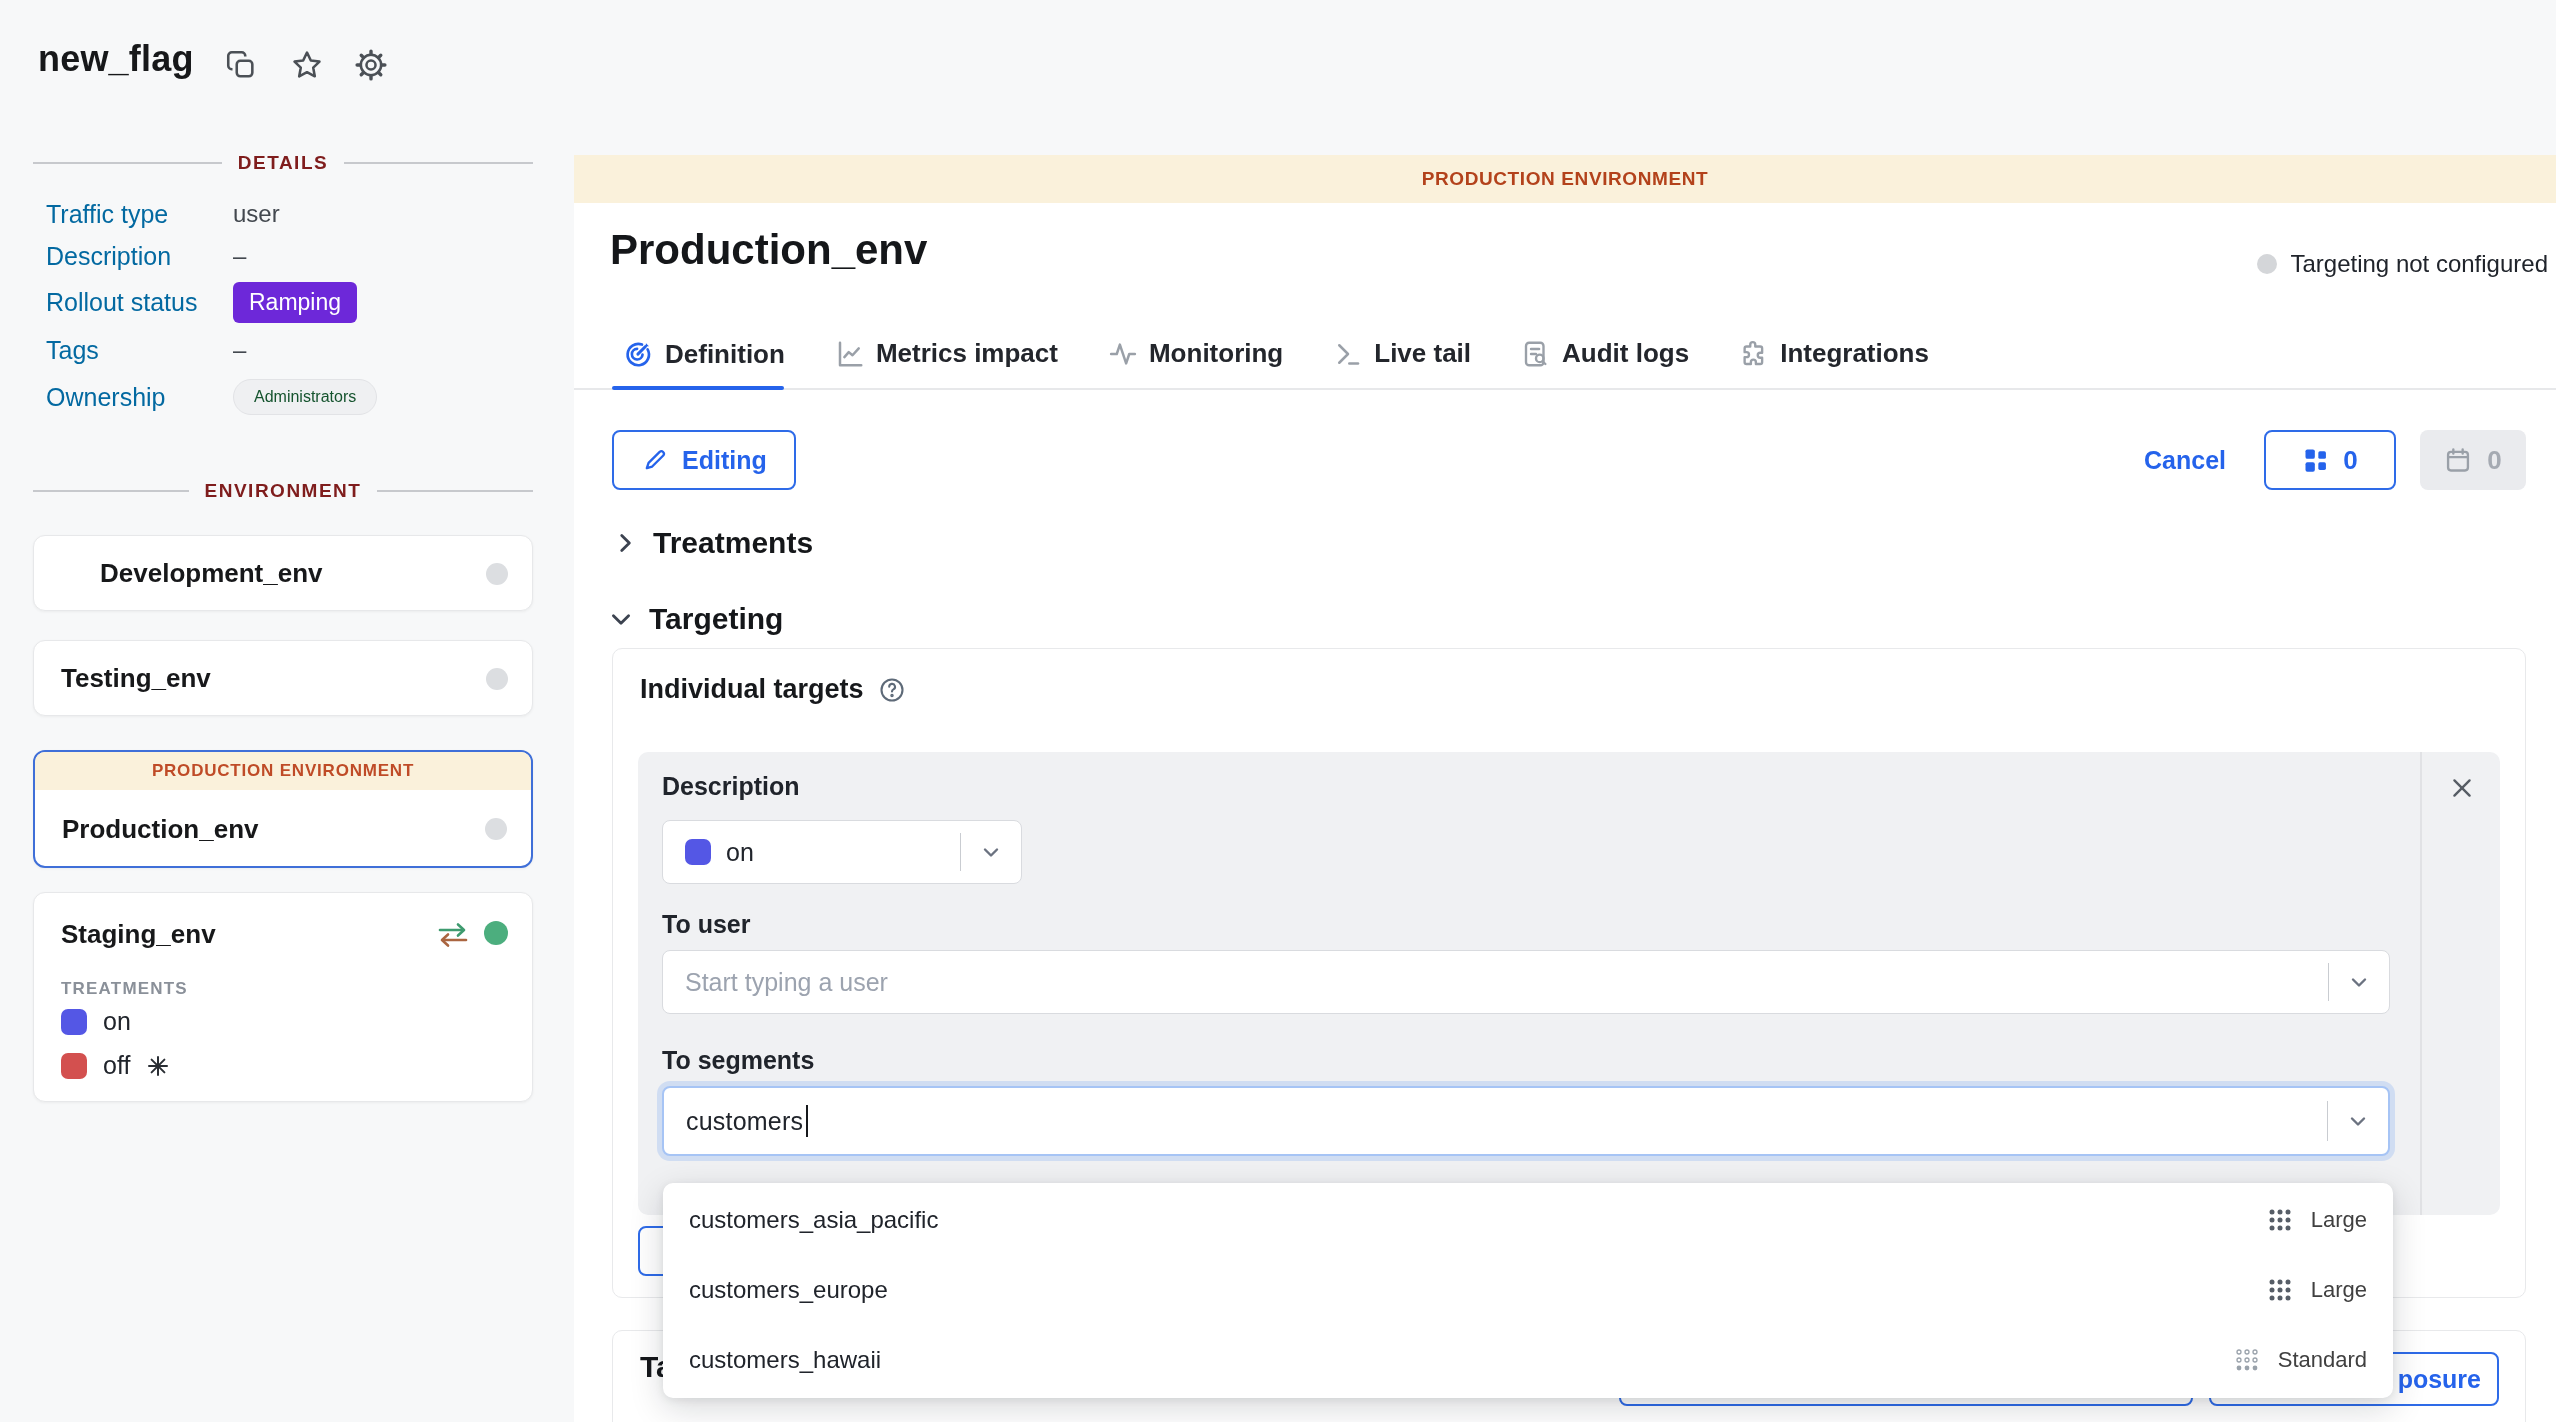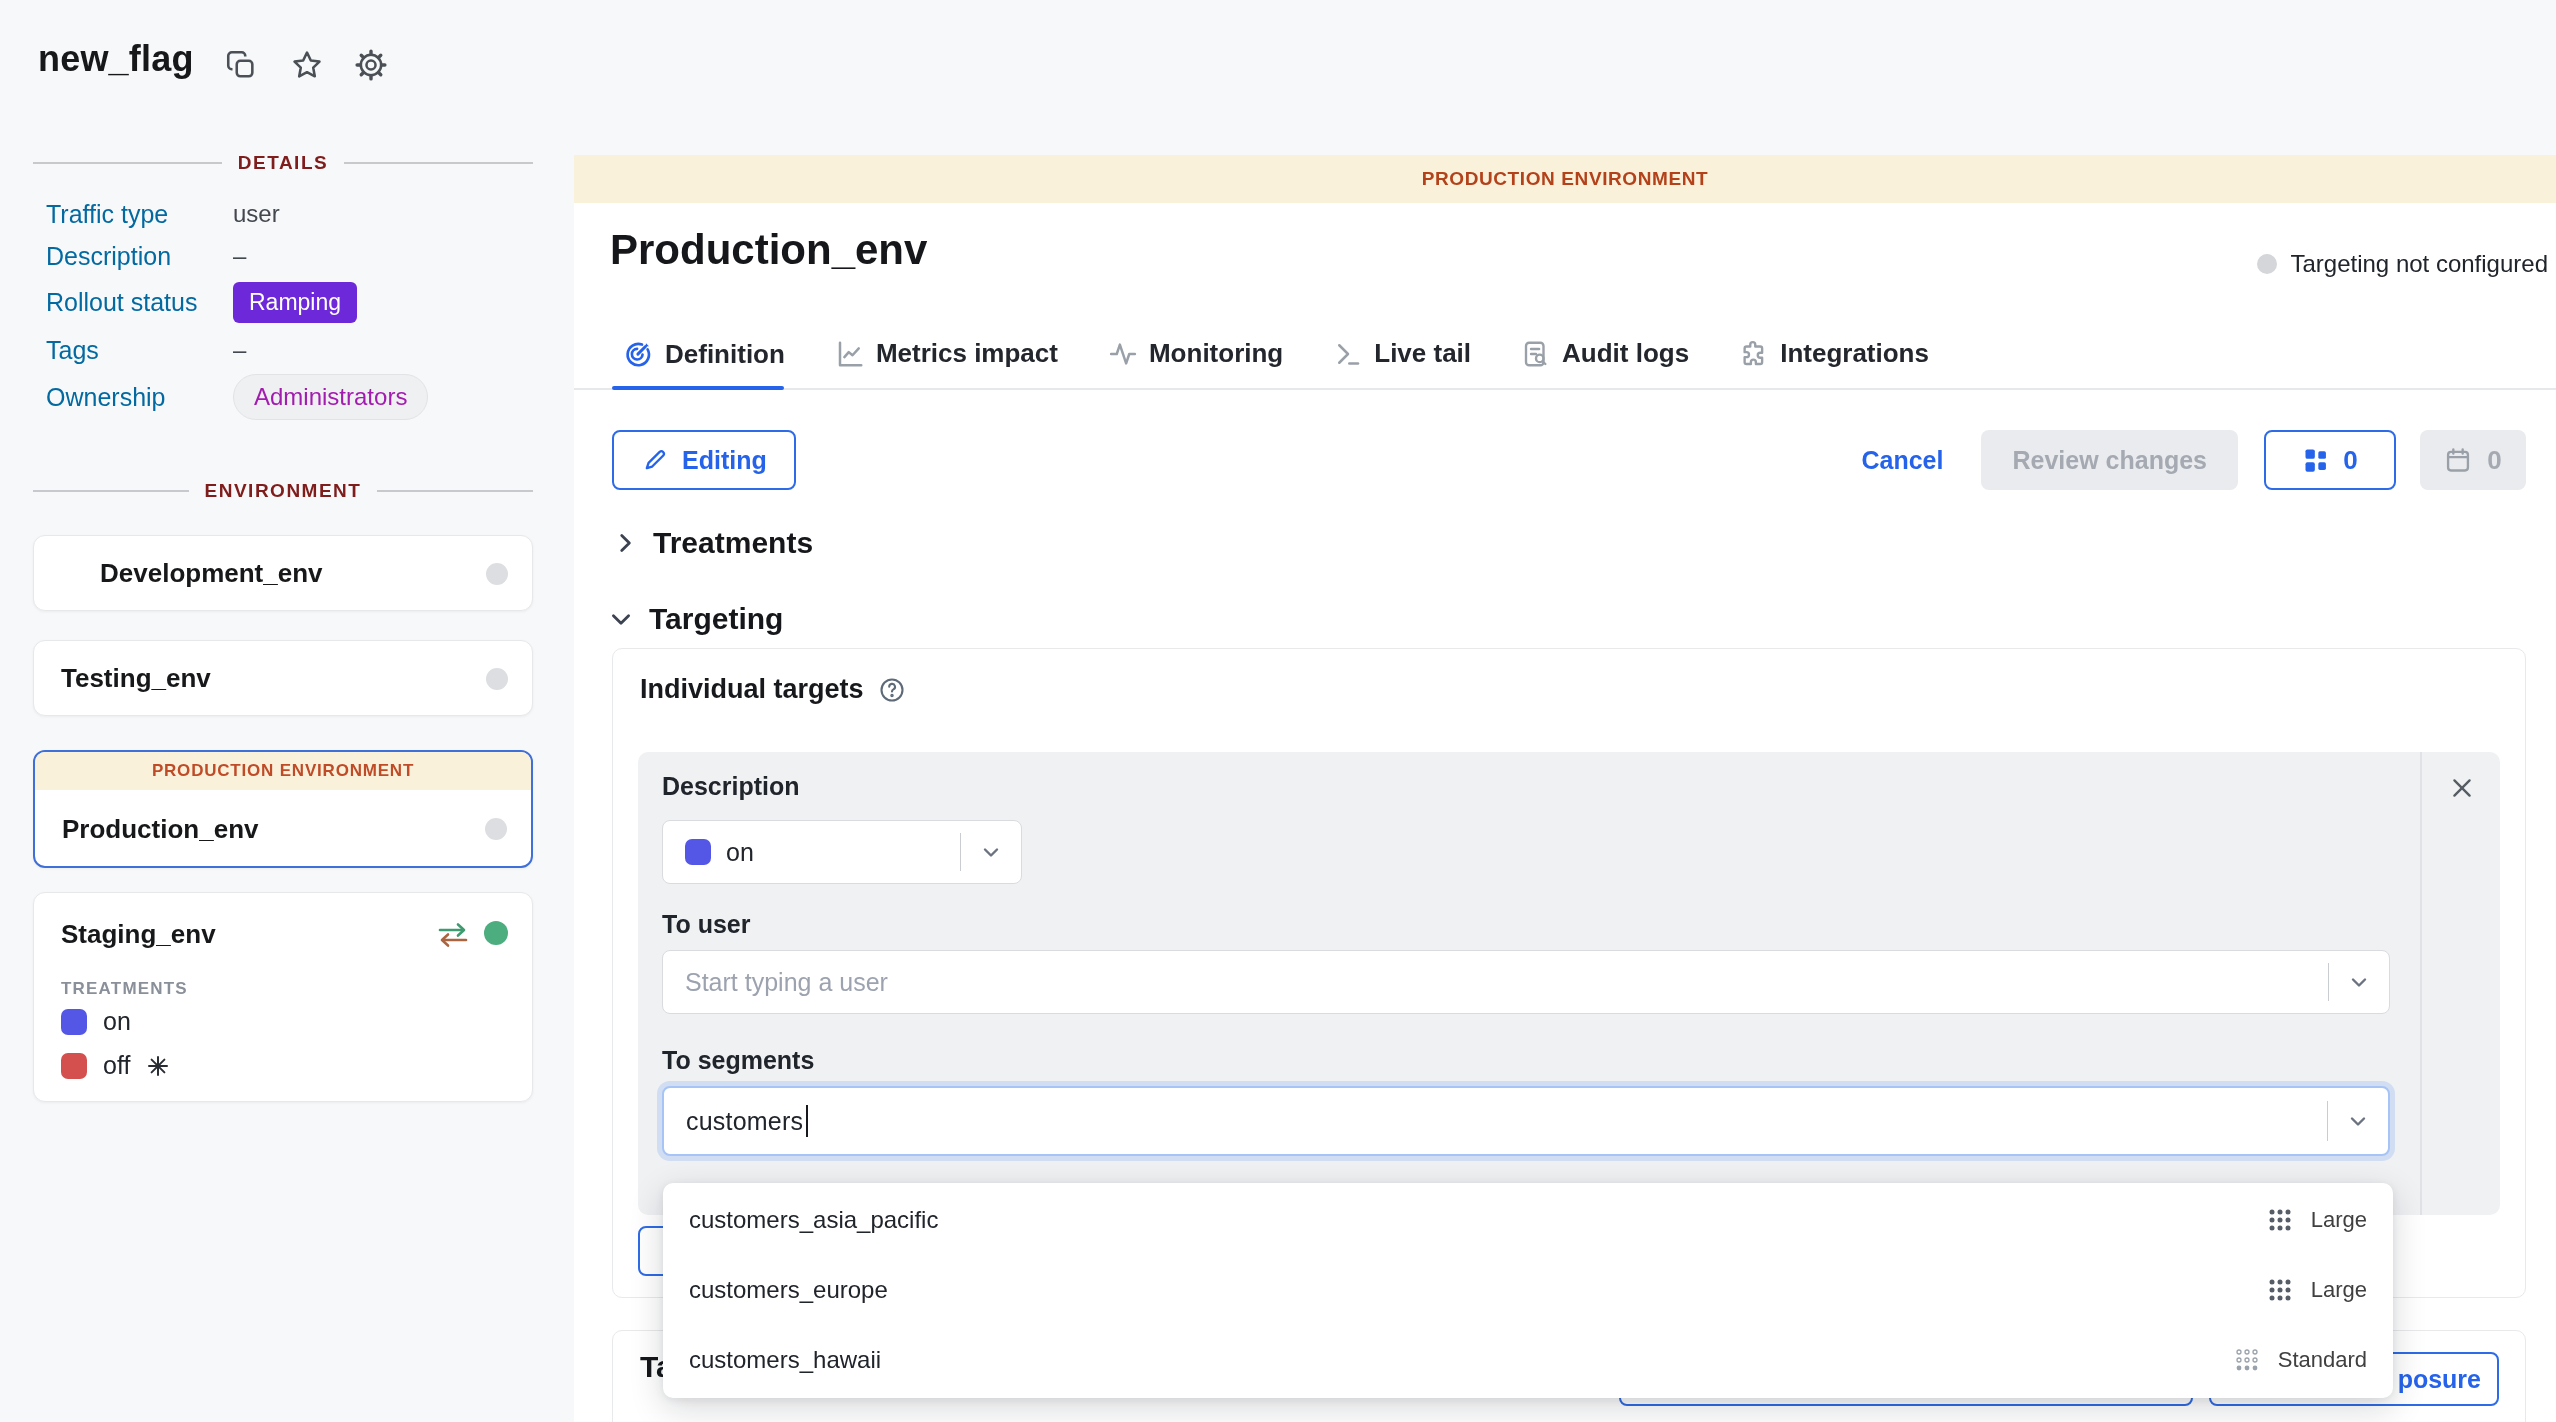--- a/index.html
+++ b/index.html
@@ -14,21 +14,21 @@
 
   
   .side-divider { position:absolute; left:33px; width:500px; display:flex; align-items:center; gap:16px; }
   .side-divider .line { flex:1; height:2px; background:#c7c9cd; }
   .side-divider .lbl { font-size:19px; font-weight:600; color:#7f1d1d; letter-spacing:1.5px; }
 
   .detail-row { position:absolute; left:46px; width:487px; display:flex; align-items:center; }
   .detail-row .dl { width:187px; font-size:25px; color:#0369a1; }
   .detail-row .dv { font-size:24px; color:#43484f; }
   .badge-ramping { background:#6d28d9; color:#fff; font-size:23px; font-weight:500; padding:7px 16px; border-radius:6px; }
-  .pill-owner { background:#eff0f2; border:1.5px solid #e2e3e6; color:#a21caf; font-size:24px; padding:8px 20px; border-radius:999px; }
+  .pill-owner { background:#eff0f2; border:1.5px solid #e2e3e6; color:#14532d; font-size:16px; padding:8px 20px; border-radius:999px; }
 
   .env-card { position:absolute; left:33px; width:500px; background:#fff; border:1.5px solid #e7e8ea; border-radius:12px; box-shadow:0 1px 3px rgba(20,22,26,.05); cursor:pointer; }
   .env-card .env-name { position:absolute; left:27px; font-size:26px; font-weight:700; color:#17181a; }
   .env-dot { position:absolute; right:24px; width:22px; height:22px; border-radius:50%; background:#dcdee1; }
   .env-card.selected { border:2px solid #3f6fd8; }
   .env-prod-banner { position:absolute; left:0; right:0; top:0; height:38px; background:#faf1db; border-radius:10px 10px 0 0; display:flex; align-items:center; justify-content:center; font-size:17px; font-weight:700; letter-spacing:.8px; color:#bf4b27; }
   .treat-label { position:absolute; left:27px; font-size:17px; font-weight:600; letter-spacing:1.2px; color:#8a9099; }
   .treat-row { position:absolute; left:27px; display:flex; align-items:center; gap:16px; font-size:25px; color:#20242b; }
   .sq { width:26px; height:26px; border-radius:7px; }
 
@@ -279,23 +279,20 @@
   <div class="btn btn-outline-blue editing-btn">
     <span style="display:flex;">
       <svg width="28" height="28" viewBox="0 0 24 24" fill="none" stroke="#2563eb" stroke-width="2" stroke-linecap="round" stroke-linejoin="round">
         <path d="M5 19 L6.5 14.5 L16 5 a2.2 2.2 0 0 1 3.1 3.1 L9.6 17.6 L5 19 Z"></path>
       </svg>
     </span>
     <span>Editing</span>
   </div>
   <div class="controls-right">
     <span class="cancel-link">Cancel</span>
-    <div class="btn btn-disabled review-btn">
-      <span>Review changes</span>
-    </div>
     <div class="btn btn-outline-blue count-btn">
       <span style="display:flex;">
         <svg width="28" height="28" viewBox="0 0 24 24" fill="#2563eb">
           <rect x="3" y="3" width="8" height="8" rx="1.6"></rect>
             <rect x="14" y="4.5" width="6.5" height="6.5" rx="1.4"></rect>
           <rect x="3" y="14" width="8" height="8" rx="1.6"></rect>
             <rect x="14" y="14" width="6.5" height="6.5" rx="1.4"></rect>
         </svg>
       </span>
       <span>0</span>

